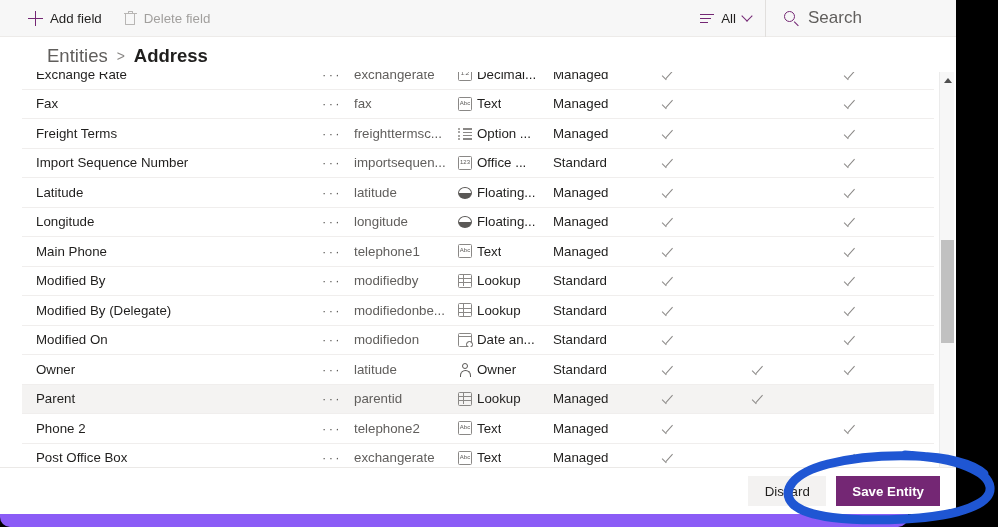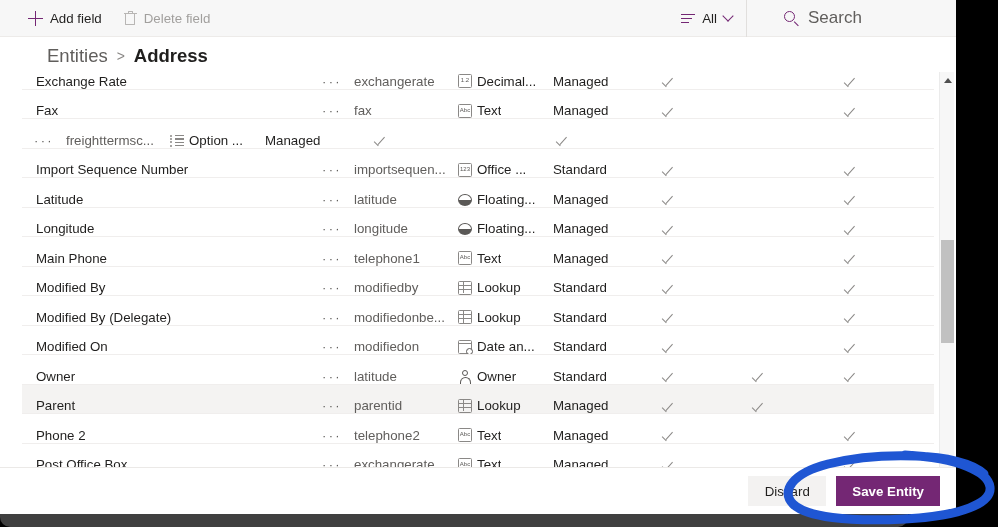--- a/index.html
+++ b/index.html
@@ -6,21 +6,21 @@
   * { box-sizing: border-box; margin: 0; padding: 0; }
   html, body {
     width: 998px; height: 527px;
     background: #000000;
     font-family: "Liberation Sans", sans-serif;
     overflow: hidden;
   }
   #screen {
     position: relative;
     width: 908px; height: 527px;
-    background: #404040;
+    background: #8b5cf6;
     border-radius: 10px;
   }
   
   #window {
     position: absolute;
     left: 0; top: 0;
     width: 956px; height: 514px;
     background: #ffffff;
     overflow: hidden;
   }
@@ -61,21 +61,21 @@
   }
   .icon-trash .lid {
     position: absolute; left: 0; top: 2px; width: 13px; height: 1.2px; background: #b8b6b4;
   }
   .icon-trash .hdl {
     position: absolute; left: 4px; top: 0px; width: 5px; height: 2px;
     border: 1.2px solid #b8b6b4; border-bottom: none; border-radius: 1px 1px 0 0;
   }
 
   .cmd-group-right {
-    margin-left: auto; display: flex; align-items: center; height: 37px; gap: 19px;
+    margin-left: auto; display: flex; align-items: center; height: 37px;
   }
   .filter-btn {
     display: flex; align-items: center; gap: 7px;
     height: 37px; padding: 0 14px 0 16px;
     font-size: 13.3px; color: #201f1e; cursor: pointer;
     border-right: 1px solid #e1dfdd;
   }
   .icon-filterlines { position: relative; width: 14px; height: 11px; flex: 0 0 14px; }
   .icon-filterlines i {
     position: absolute; left: 0; height: 1.5px; background: #742774; display: block;
@@ -118,21 +118,21 @@
     width: 934px; height: 395px;
     overflow: hidden;
   }
   #gridscroll {
     position: absolute; left: 0; top: -12px; width: 912px;
   }
   .row {
     position: relative;
     height: 29.5px;
     border-bottom: 1px solid #f0eeed;
-    display: flex; align-items: flex-end;
+    display: flex; align-items: center;
     background: #ffffff;
     font-size: 13.3px;
   }
   .row.sel { background: #f4f3f2; }
   .c-name   { width: 288px; padding-left: 14px; color: #201f1e; white-space: nowrap; overflow: hidden; }
   .c-menu   { width: 44px; display: flex; align-items: center; justify-content: center; color: #605e5c;
               letter-spacing: 2.4px; font-size: 13px; cursor: pointer; }
   .c-schema { width: 104px; color: #605e5c; white-space: nowrap; overflow: hidden; }
   .c-type   { width: 95px; display: flex; align-items: center; gap: 5px; color: #201f1e;
               white-space: nowrap; overflow: hidden; }
@@ -322,20 +322,21 @@
             <div class="c-managed">Managed</div>
             <div class="c-ck1">
               <span class="check"></span>
             </div>
             <div class="c-ck2"></div>
             <div class="c-ck3">
               <span class="check"></span>
             </div>
           </div>
           <div class="row">
+            <div class="c-name">Freight Terms</div>
             <div class="c-menu">···</div>
             <div class="c-schema">freighttermsc...</div>
             <div class="c-type">
               <span class="tico optionset">
                 <i></i>
                 <i></i>
                 <i></i>
                 <i></i>
                 <b></b>
                 <b></b>

